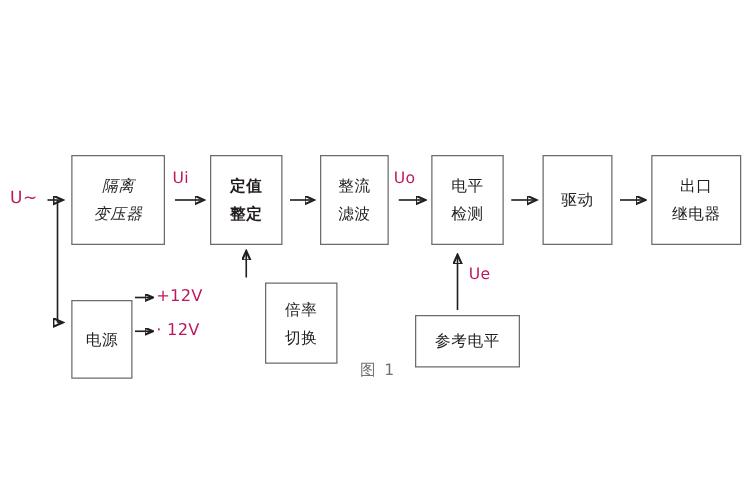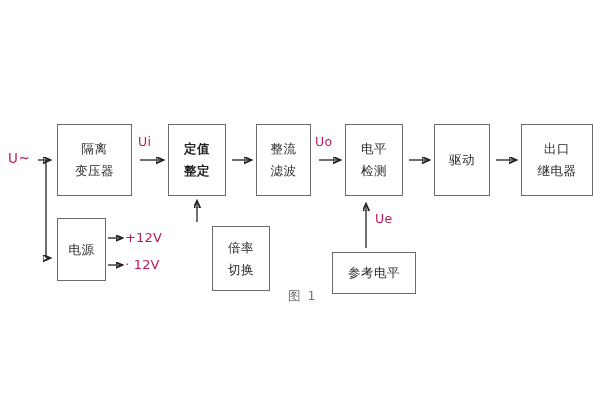--- a/index.html
+++ b/index.html
@@ -88,21 +88,21 @@
     <line x1="197" y1="222" x2="197" y2="201" marker-end="url(#ah)"></line>
 
     <line x1="366" y1="248" x2="366" y2="204" marker-end="url(#ah)"></line>
 
     <line x1="108" y1="238" x2="122" y2="238" marker-end="url(#ahs)"></line>
     <line x1="108" y1="265" x2="122" y2="265" marker-end="url(#ahs)"></line>
   </svg>
 
   <div class="lbl" style="left:8px; top:150px; font-size:13.5px; letter-spacing:0.5px;">U~</div>
 
-  <div class="blk" style="left:57px; top:124px; width:75px; height:72px;">
+  <div class="blk" style="left:57px; top:124px; width:75px; height:72px;font-style:italic;">
     <span class="ln">隔离</span>
     <span class="ln">变压器</span>
   </div>
 
   <div class="blk" style="left:168px; top:124px; width:58px; height:72px;font-weight:bold;">
     <span class="ln">定值</span>
     <span class="ln">整定</span>
   </div>
 
   <div class="blk" style="left:256px; top:124px; width:55px; height:72px;">
@@ -117,21 +117,21 @@
 
   <div class="blk" style="left:434px; top:124px; width:56px; height:72px;">
     <span class="ln">驱动</span>
   </div>
 
   <div class="blk" style="left:521px; top:124px; width:72px; height:72px;">
     <span class="ln">出口</span>
     <span class="ln">继电器</span>
   </div>
 
-  <div class="blk" style="left:57px; top:218px; width:49px; height:63px;">
+  <div class="blk" style="left:57px; top:240px; width:49px; height:63px;">
     <span class="ln">电源</span>
   </div>
 
   <div class="blk" style="left:168px; top:226px; width:58px; height:65px;margin-left:44px;">
     <span class="ln">倍率</span>
     <span class="ln">切换</span>
   </div>
 
   <div class="blk" style="left:332px; top:252px; width:84px; height:42px;">
     <span class="ln">参考电平</span>

